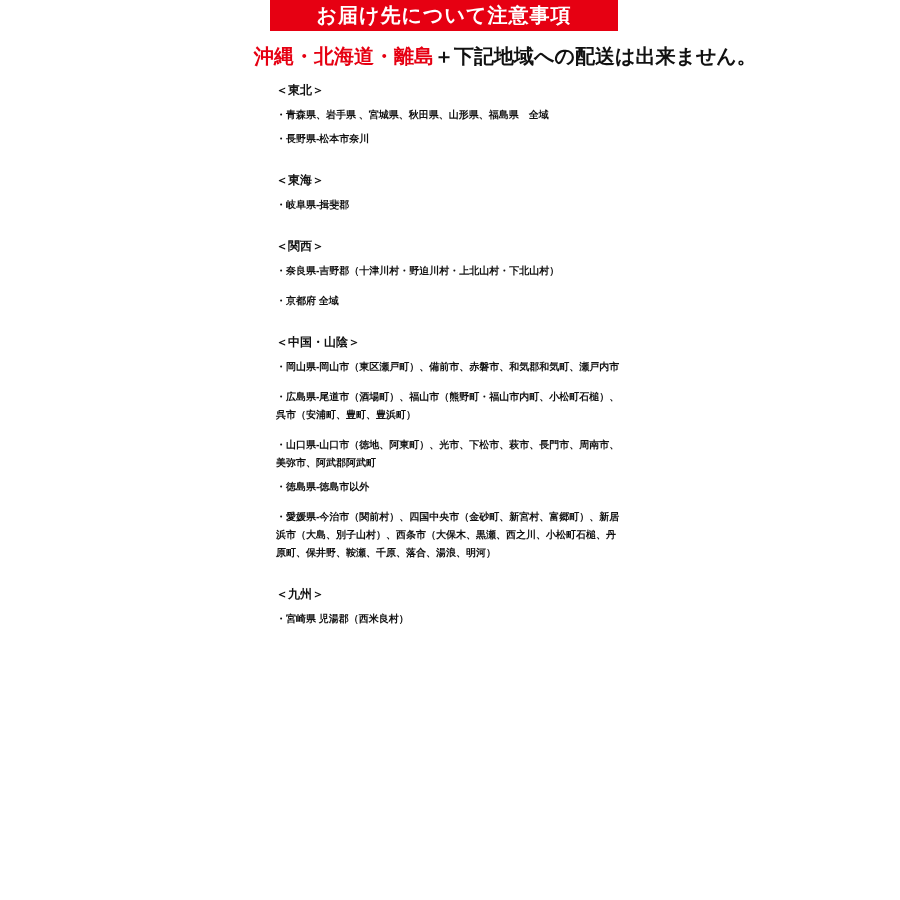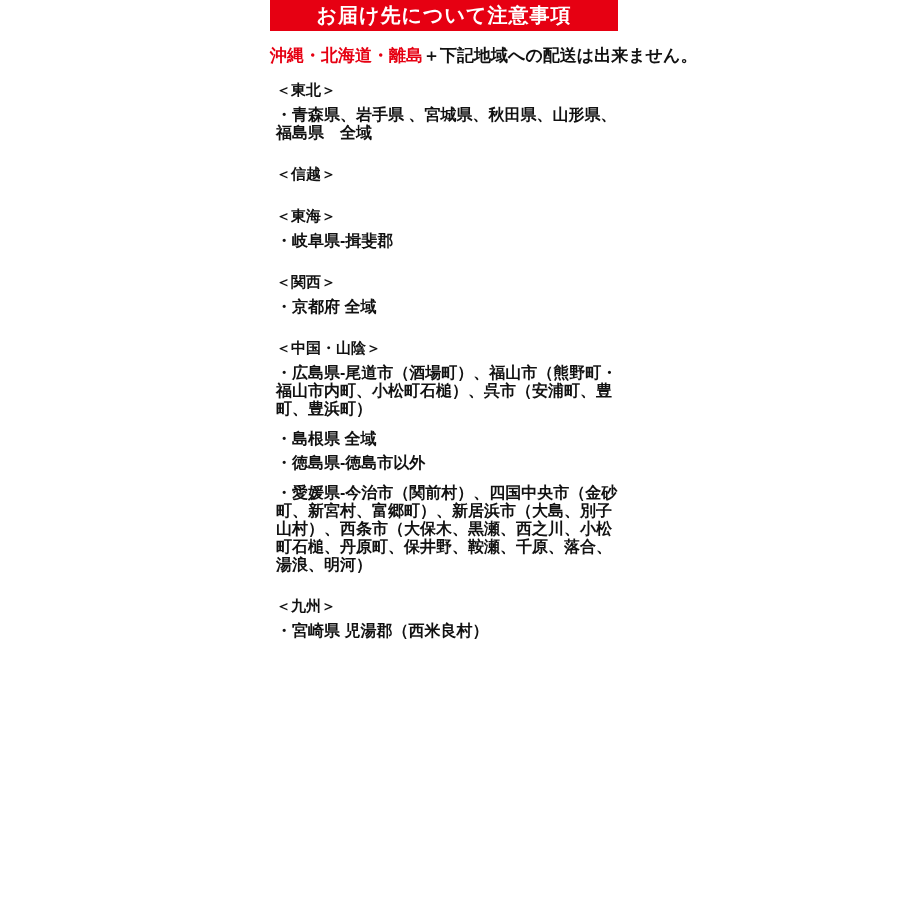--- a/index.html
+++ b/index.html
@@ -30,46 +30,46 @@
     background: #e60012;
     color: #ffffff;
     font-size: 20px;
     line-height: 31px;
     text-align: center;
     letter-spacing: 1px;
     white-space: nowrap;
   }
   .subtitle {
     position: absolute;
-    left: 270px;
+    left: 254px;
     top: 46px;
     width: 352px;
     margin: 0;
     text-align: center;
-    font-size: 17px;
+    font-size: 20px;
     line-height: 20px;
     white-space: nowrap;
   }
   .subtitle .hl { color: #e60012; }
   .subtitle .rest { color: #111111; }
   .content {
     position: absolute;
     left: 276px;
     top: 66px;
     width: 347px;
   }
   .region-heading {
-    font-size: 15px;
+    font-size: 12px;
     line-height: 20px;
     margin: 22px 0 0 0;
     font-weight: bold;
   }
   .region-section:first-child .region-heading { margin-top: 14px; }
   .region-item {
-    font-size: 16px;
+    font-size: 10px;
     line-height: 18px;
     margin: 12px 0 0 0;
   }
   .region-item:first-of-type { margin-top: 6px; }
 </style>
 </head>
 <body>
 
 <div class="page">
 
@@ -80,34 +80,36 @@
   <p class="subtitle">
     <span class="hl">沖縄・北海道・離島</span><span class="rest">＋下記地域への配送は出来ません。</span>
   </p>
 
   <div class="content">
       <div class="region-section">
         <h2 class="region-heading">＜東北＞</h2>
         <p class="region-item">・青森県、岩手県 、宮城県、秋田県、山形県、福島県　全域</p>
       </div>
       <div class="region-section">
-        <h2 class="region-heading">＜信越＞</h2>
+        <p class="region-item">・長野県-松本市奈川</p>
       </div>
       <div class="region-section">
         <h2 class="region-heading">＜東海＞</h2>
         <p class="region-item">・岐阜県-揖斐郡</p>
       </div>
       <div class="region-section">
         <h2 class="region-heading">＜関西＞</h2>
+        <p class="region-item">・奈良県-吉野郡（十津川村・野迫川村・上北山村・下北山村）</p>
         <p class="region-item">・京都府 全域</p>
       </div>
       <div class="region-section">
         <h2 class="region-heading">＜中国・山陰＞</h2>
+        <p class="region-item">・岡山県-岡山市（東区瀬戸町）、備前市、赤磐市、和気郡和気町、瀬戸内市</p>
         <p class="region-item">・広島県-尾道市（酒場町）、福山市（熊野町・福山市内町、小松町石槌）、呉市（安浦町、豊町、豊浜町）</p>
-        <p class="region-item">・島根県 全域</p>
+        <p class="region-item">・山口県-山口市（徳地、阿東町）、光市、下松市、萩市、長門市、周南市、美弥市、阿武郡阿武町</p>
       </div>
       <div class="region-section">
         <p class="region-item">・徳島県-徳島市以外</p>
         <p class="region-item">・愛媛県-今治市（関前村）、四国中央市（金砂町、新宮村、富郷町）、新居浜市（大島、別子山村）、西条市（大保木、黒瀬、西之川、小松町石槌、丹原町、保井野、鞍瀬、千原、落合、湯浪、明河）</p>
       </div>
       <div class="region-section">
         <h2 class="region-heading">＜九州＞</h2>
         <p class="region-item">・宮崎県 児湯郡（西米良村）</p>
       </div>
     </div>

